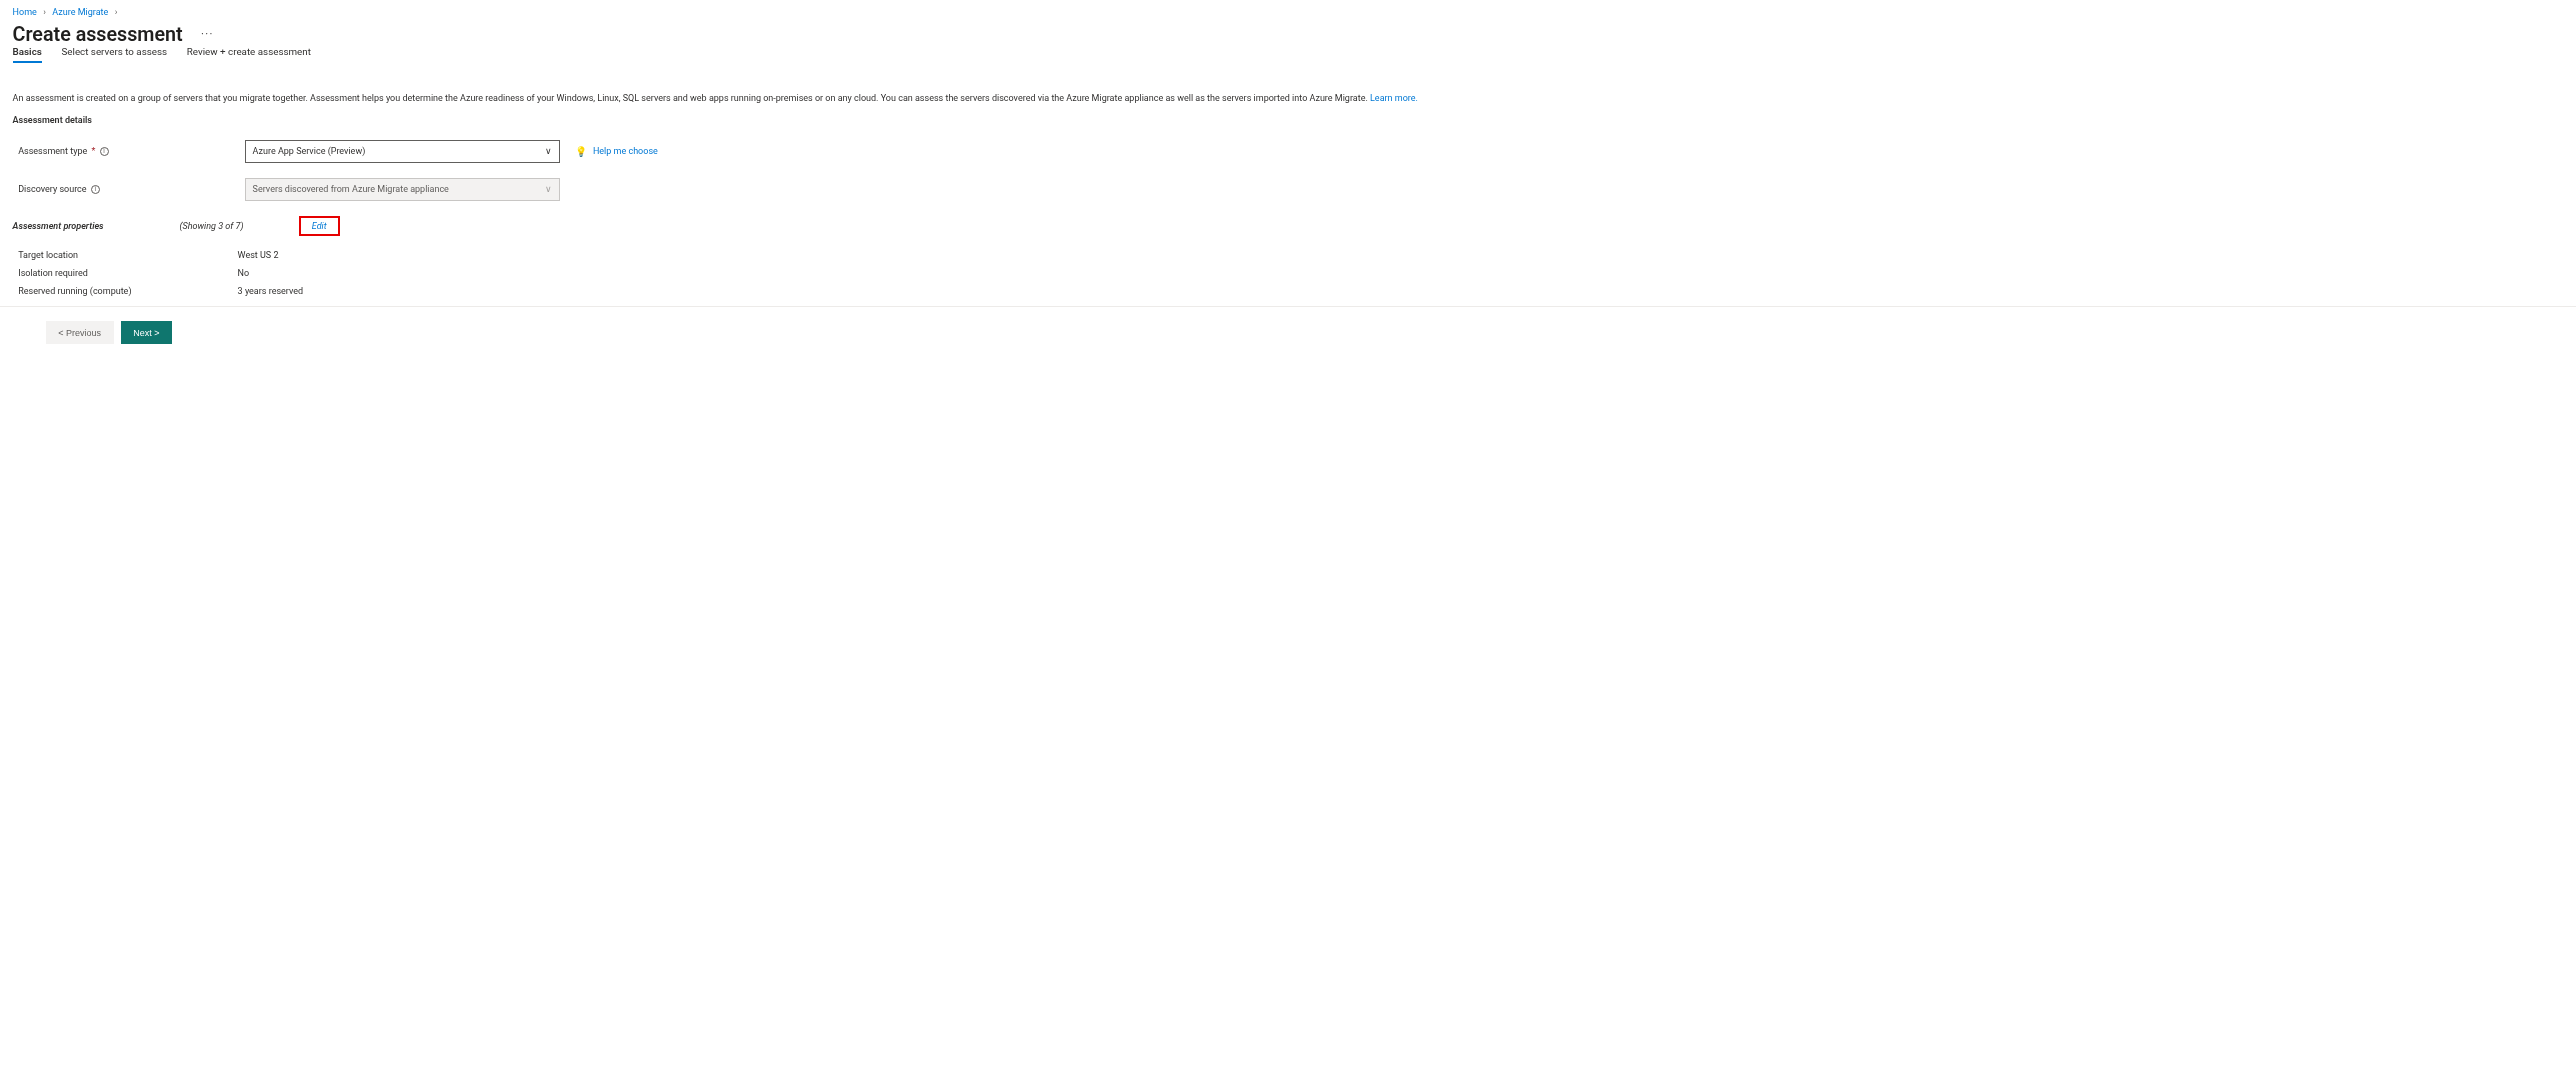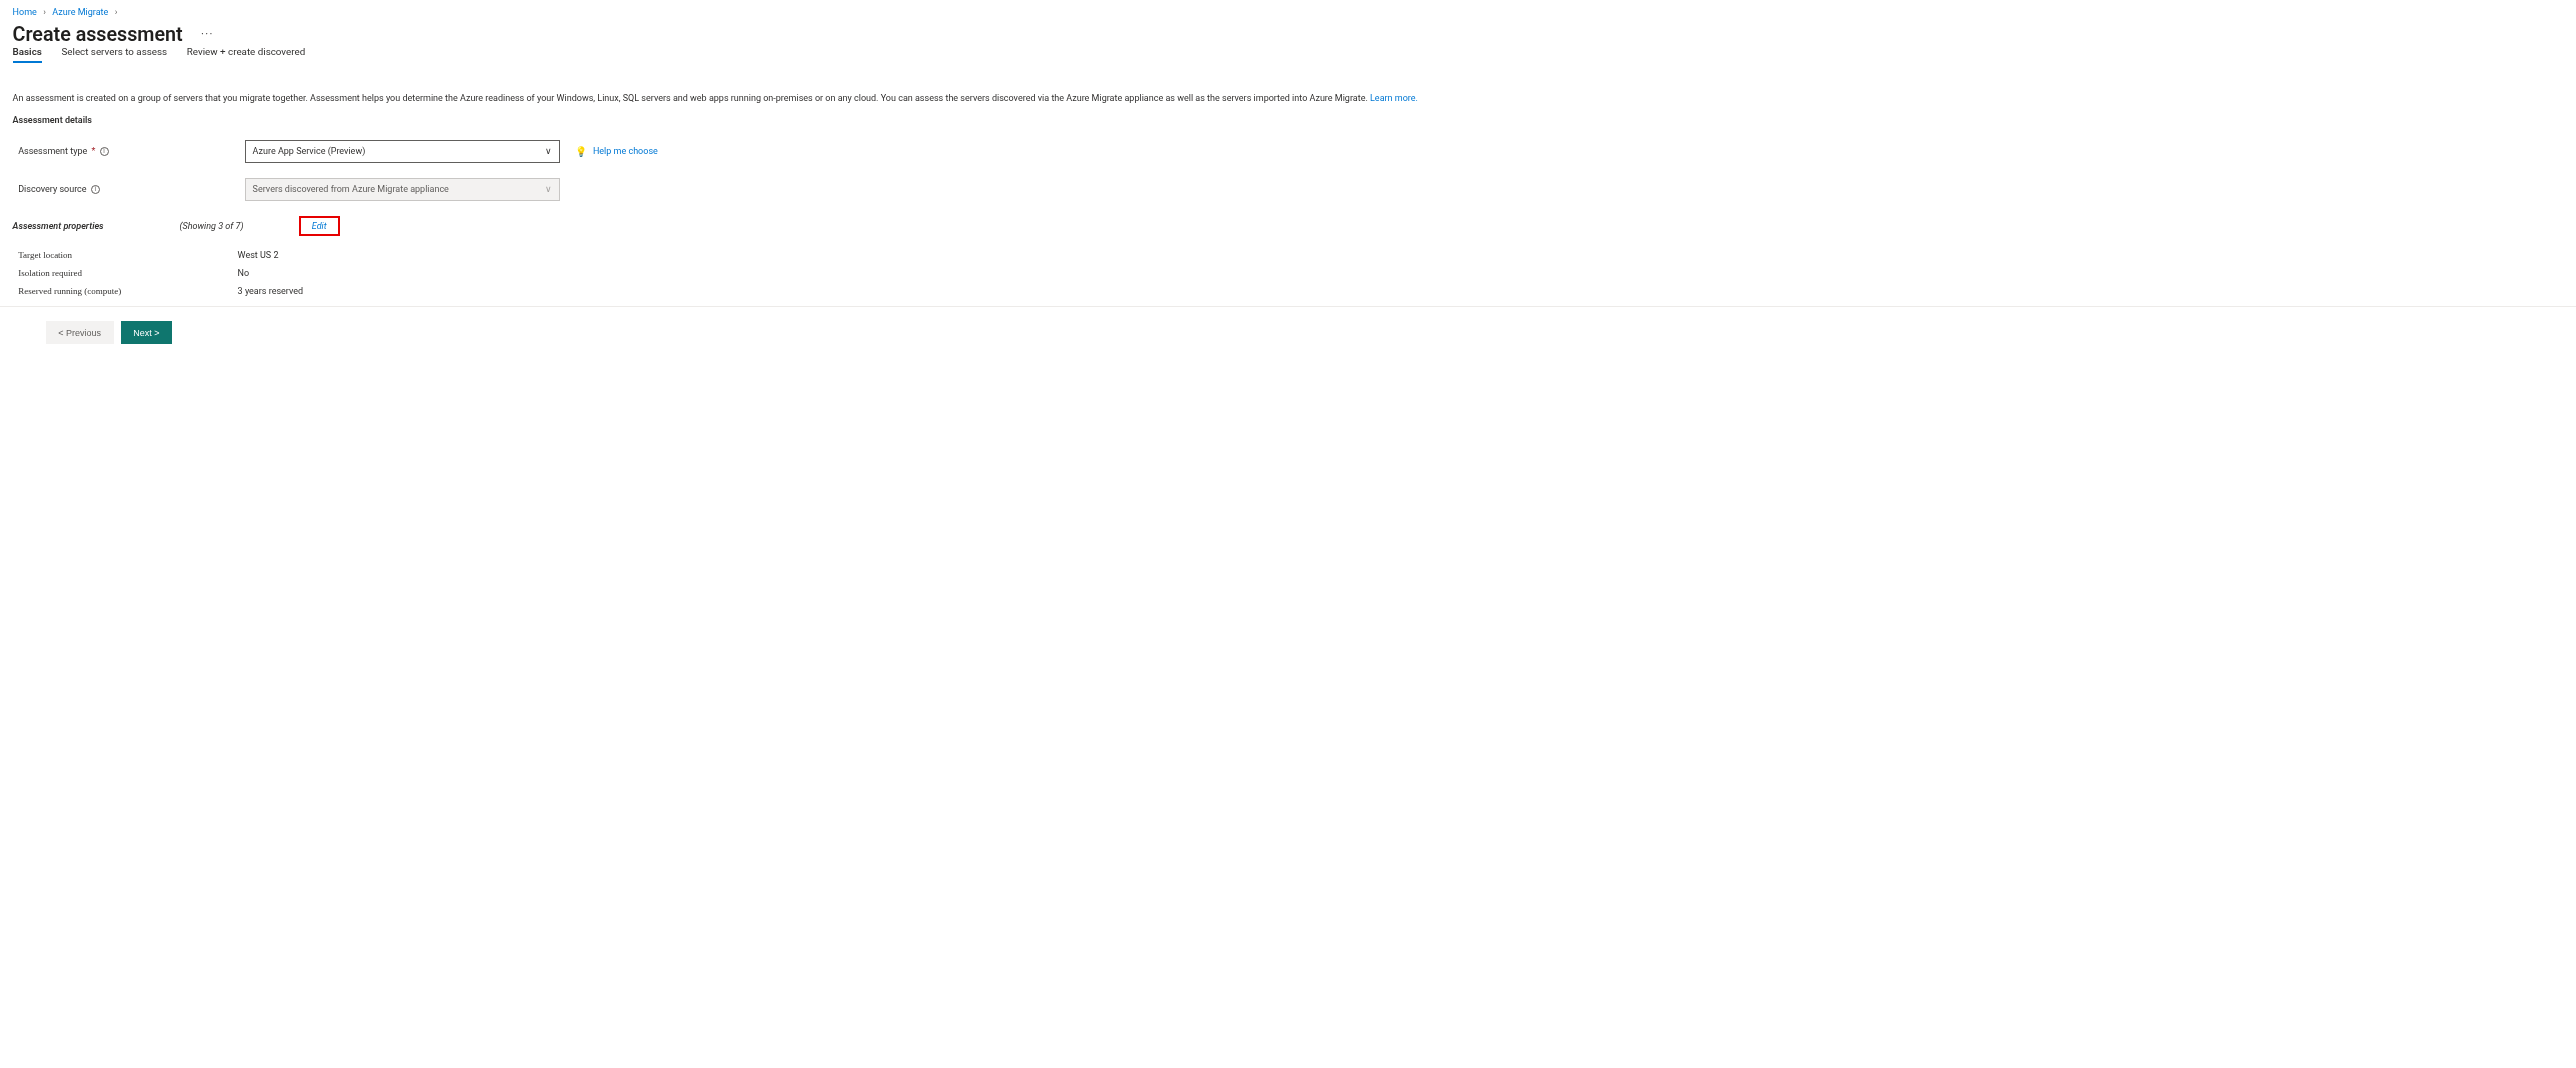--- a/index.html
+++ b/index.html
@@ -65,21 +65,21 @@
   
   .props-row { display: flex; align-items: center; margin-top: 15.5px; gap: 0; font-style: italic; }
   .props-label { font-weight: 600; font-size: 9px; width: 167px; }
   .props-count { font-size: 9px; color: #323130; width: 119px; }
   .edit-box { border: 2.1px solid #e60000; padding: 2.8px 11.2px; }
   .edit-box a { color: #0078d4; text-decoration: none; font-size: 9px; }
 
   
   .prop-list { margin-top: 14px; }
   .prop-item { display: flex; margin-bottom: 8.4px; font-size: 9px; }
-  .prop-key { width: 225px; padding-left: 5.6px; color: #323130; font-family: Liberation Serif, serif; }
+  .prop-key { width: 225px; padding-left: 5.6px; color: #323130; }
   .prop-val { color: #323130; }
 
   
   .divider { border-top: 0.7px solid #edebe9; margin: 9.8px -12.6px 0 -12.6px; }
   .footer { display: flex; gap: 7px; margin-top: 14px; padding-left: 33px; }
   .btn { height: 22.5px; padding: 0 12.6px; font-size: 9px; border: none; cursor: pointer; }
   .btn-secondary { background: #f3f2f1; color: #605e5c; }
   .btn-primary { background: #0f766e; color: #ffffff; }
 </style>
 </head>
@@ -95,21 +95,21 @@
   </div>
 
   <div class="title-row">
     <div class="page-title">Create assessment</div>
     <div class="more-dots">···</div>
   </div>
 
   <div class="tabs">
     <div class="tab active">Basics</div>
     <div class="tab">Select servers to assess</div>
-    <div class="tab">Review + create discovered</div>
+    <div class="tab">Review + create assessment</div>
   </div>
 
   <div class="intro">
     <span>An assessment is created on a group of servers that you migrate together. Assessment helps you determine the Azure readiness of your Windows, Linux, SQL servers and web apps running on-premises or on any cloud. You can assess the servers discovered via the Azure Migrate appliance as well as the servers imported into Azure Migrate. </span><a href="#">Learn more.</a>
   </div>
 
   <div class="section-label">Assessment details</div>
 
   <div class="field-row">
     <div class="field-label-col">

